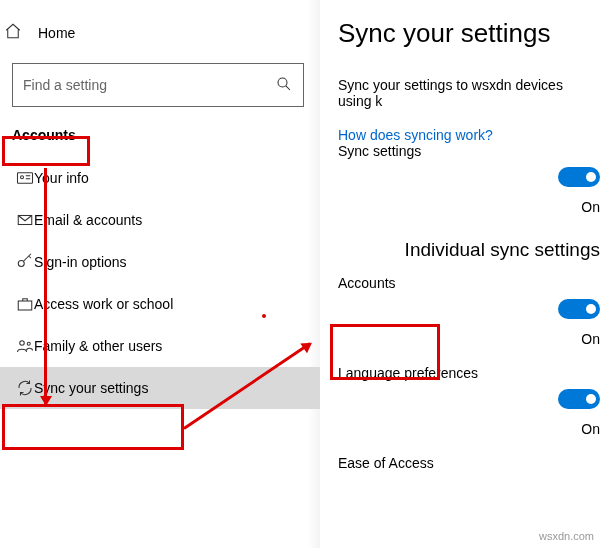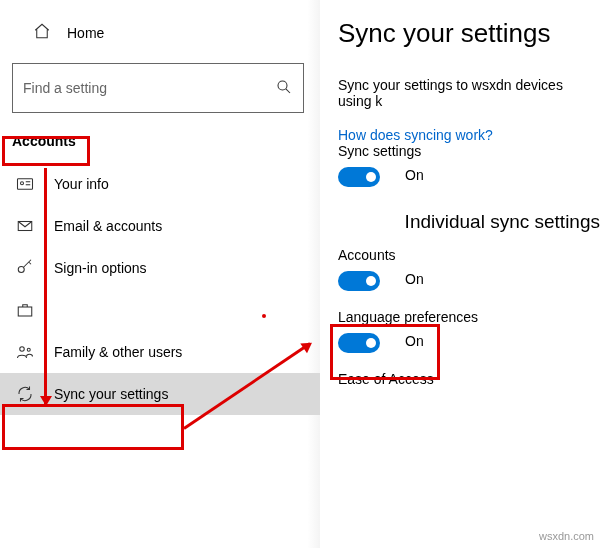--- a/index.html
+++ b/index.html
@@ -20,65 +20,64 @@
     background: linear-gradient(to right, #fff 0%, #fff 96%, #f4f4f4 100%);
   }
   .content {
     flex: 1;
     padding: 18px 0 0 18px;
     overflow: hidden;
   }
   
   .home-row {
     display: flex; align-items: center;
-    padding: 6px 33px;
+    padding: 6px 4px;
     gap: 16px;
     cursor: pointer;
   }
   .home-row .label { font-size: 14px; }
   
   .search {
     margin: 14px 16px 0 12px;
     display: flex; align-items: center;
     border: 1px solid #666;
-    height: 50px;
+    height: 44px;
     padding: 0 10px;
     color: #666;
   }
   .search input {
     border: 0; outline: 0; flex: 1;
     font-size: 14px; color: #666;
     background: transparent;
   }
   .search input::placeholder { color: #666; }
   
   .cat-header {
     margin: 20px 0 14px 12px;
     font-weight: 700;
     font-size: 14px;
   }
   
   .nav-list { list-style: none; }
   .nav-item {
     display: flex; align-items: center;
-    gap: 20px;
     padding: 12px 16px;
     cursor: pointer;
     font-size: 14px;
   }
   .nav-item.active { background: #d9d9d9; }
   .nav-item .icon-slot { width: 18px; height: 18px; display: flex; align-items:center; justify-content:center; color:#333; }
   .icon-slot svg { width: 18px; height: 18px; stroke: #333; fill: none; stroke-width: 1.4; }
   
   .page-title { font-size: 26px; font-weight: 400; margin-bottom: 28px; }
   .desc { font-size: 14px; margin-bottom: 18px; }
   .link { color: #0066cc; font-size: 14px; cursor: pointer; display: inline-block; }
   .sec-label { font-size: 14px; margin-bottom: 8px; }
   .subheading { font-size: 19px; font-weight: 400; margin: 24px 0 14px 0; text-align: right; }
-  .toggle-row { display: flex; align-items: flex-start; gap: 25px; margin-bottom: 18px; }
+  .toggle-row { display: flex; align-items: flex-end; gap: 12px; margin-bottom: 18px; flex-direction: column; }
   .toggle {
     width: 42px; height: 20px; border-radius: 10px;
     position: relative; cursor: pointer;
   }
   .toggle.on { background: #0078d7; }
   .toggle.on::after {
     content: ""; position: absolute;
     width: 10px; height: 10px; border-radius: 50%; background: #fff;
     right: 4px; top: 5px;
   }
@@ -176,20 +175,21 @@
         </span>
         <span>Sign-in options</span>
       </li>
       <li class="nav-item">
         <span class="icon-slot">
           <svg viewBox="0 0 24 24">
               <rect x="3" y="8" width="18" height="12"></rect>
               <path d="M9 8 V5 H15 V8"></path>
             </svg>
         </span>
+        <span>Access work or school</span>
       </li>
       <li class="nav-item">
         <span class="icon-slot">
           <svg viewBox="0 0 24 24">
               <circle cx="8" cy="8" r="3"></circle>
               <path d="M2 20 C2 15 14 15 14 20"></path>
               <circle cx="17" cy="9" r="2"></circle>
               <path d="M14 18 C14 14 22 14 22 18"></path>
             </svg>
         </span>

